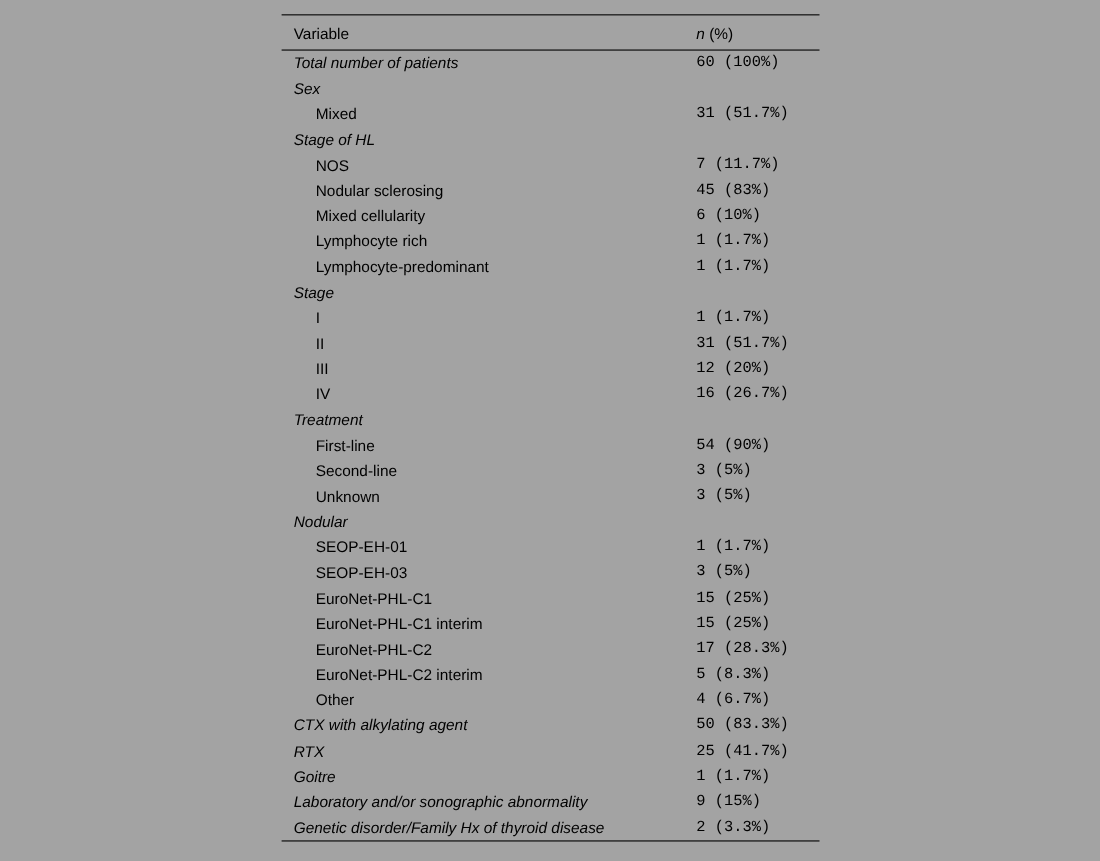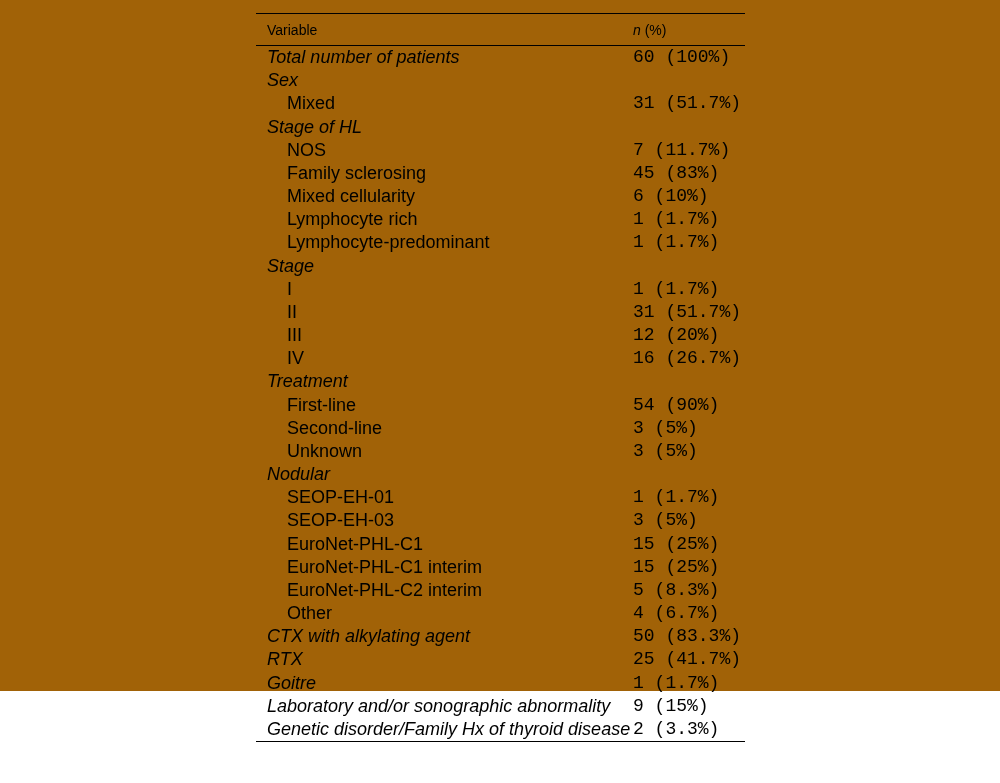--- a/index.html
+++ b/index.html
@@ -8,22 +8,22 @@
     padding: 0;
     background: #ffffff;
     width: 1000px;
     height: 783px;
     font-family: "Liberation Sans", sans-serif;
     color: #000000;
   }
   .page {
     position: relative;
     width: 1000px;
-    height: 691px;
-    background: #a16207;
+    height: 783px;
+    background: #a3a3a3;
   }
   .table-wrap {
     position: absolute;
     left: 256px;
     top: 13px;
     width: 489px;
   }
   .rule-top, .rule-bottom {
     border-top: 1.6px solid #000000;
     height: 0;
@@ -35,21 +35,21 @@
   .header-row {
     display: flex;
     height: 31px;
     align-items: center;
     font-size: 14px;
   }
   .row {
     display: flex;
     height: 23.18px;
     align-items: center;
-    font-size: 18px;
+    font-size: 14px;
     line-height: 23.18px;
   }
   .cell.label {
     width: 377px;
     padding-left: 11px;
     white-space: nowrap;
     overflow: visible;
   }
   .cell.value {
     flex: 1;
@@ -105,21 +105,21 @@
         </div>
         <div class="row cat">
           <div class="cell label">Stage of HL</div>
           <div class="cell value"></div>
         </div>
         <div class="row item">
           <div class="cell label">NOS</div>
           <div class="cell value">7 (11.7%)</div>
         </div>
         <div class="row item">
-          <div class="cell label">Family sclerosing</div>
+          <div class="cell label">Nodular sclerosing</div>
           <div class="cell value">45 (83%)</div>
         </div>
         <div class="row item">
           <div class="cell label">Mixed cellularity</div>
           <div class="cell value">6 (10%)</div>
         </div>
         <div class="row item">
           <div class="cell label">Lymphocyte rich</div>
           <div class="cell value">1 (1.7%)</div>
         </div>
@@ -177,20 +177,24 @@
         </div>
         <div class="row item">
           <div class="cell label">EuroNet-PHL-C1</div>
           <div class="cell value">15 (25%)</div>
         </div>
         <div class="row item">
           <div class="cell label">EuroNet-PHL-C1 interim</div>
           <div class="cell value">15 (25%)</div>
         </div>
         <div class="row item">
+          <div class="cell label">EuroNet-PHL-C2</div>
+          <div class="cell value">17 (28.3%)</div>
+        </div>
+        <div class="row item">
           <div class="cell label">EuroNet-PHL-C2 interim</div>
           <div class="cell value">5 (8.3%)</div>
         </div>
         <div class="row item">
           <div class="cell label">Other</div>
           <div class="cell value">4 (6.7%)</div>
         </div>
         <div class="row cat">
           <div class="cell label">CTX with alkylating agent</div>
           <div class="cell value">50 (83.3%)</div>

